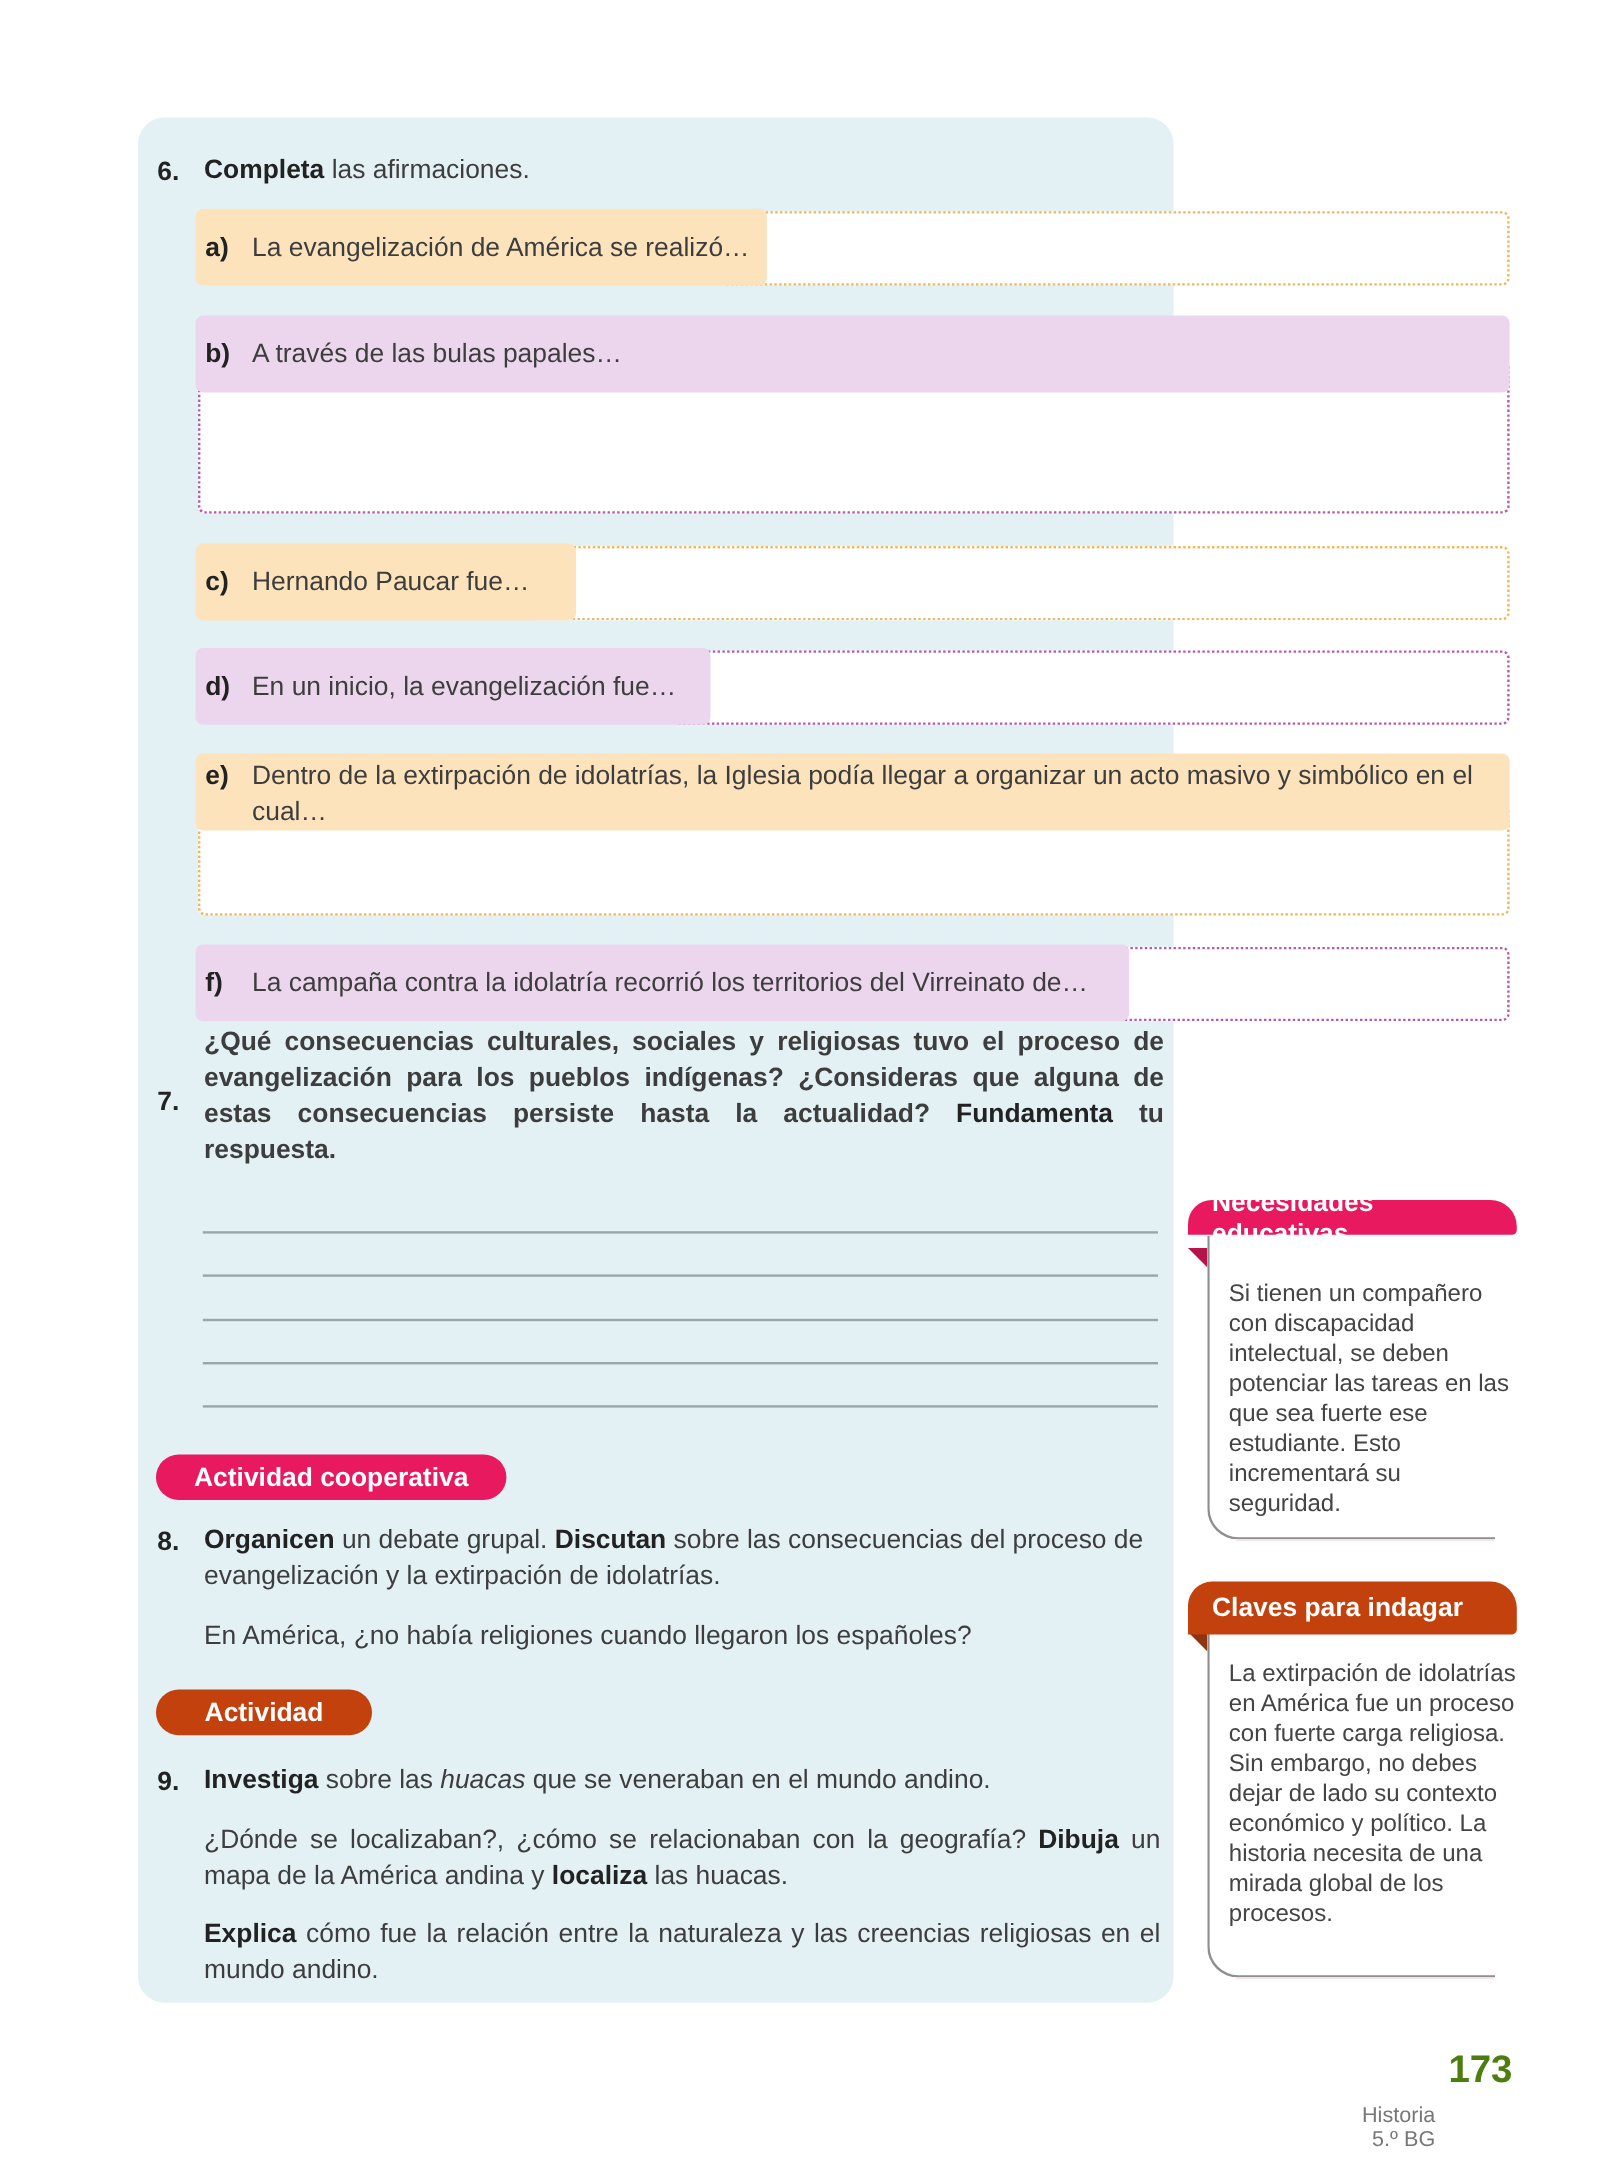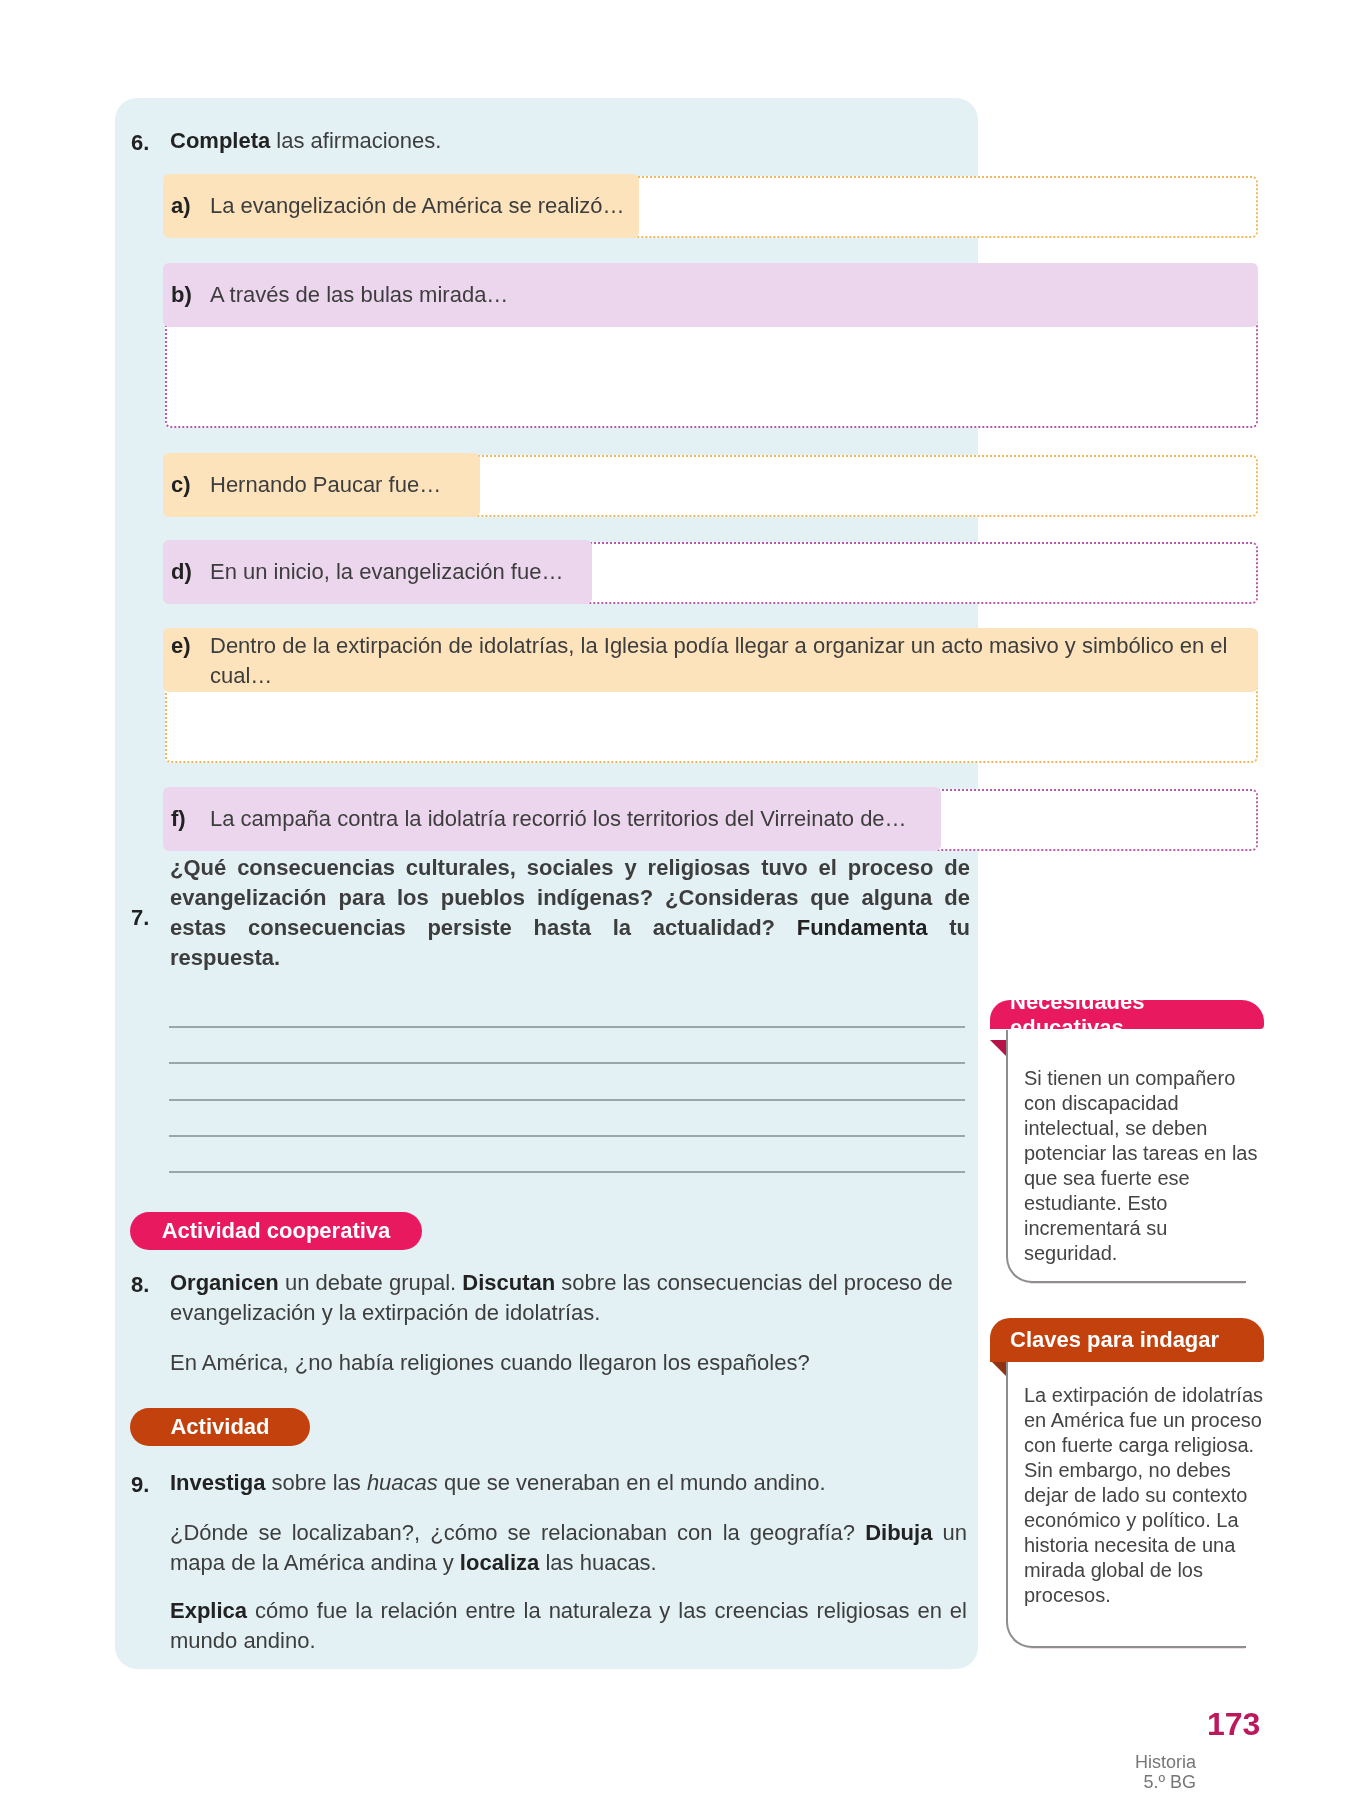--- a/index.html
+++ b/index.html
@@ -39,40 +39,40 @@
     display: flex; align-items: center;
   }
   .side-fold { position: absolute; width: 0; height: 0; }
   .side-body {
     position: absolute; box-sizing: border-box;
     border-left: 2px solid #8e8e8e; border-bottom: 2px solid #8e8e8e; border-bottom-left-radius: 26px;
   }
   .side-body-line { position: absolute; height: 0; border-top: 1px solid #f0dde4; }
   .side-text { position: absolute; font-size: 20px; line-height: 25px; color: #444; }
   .footer-subject { position: absolute; font-size: 18px; color: #777; text-align: right; line-height: 20px; }
-  .footer-page { position: absolute; font-size: 32px; font-weight: bold; color: #be185d; }
+  .footer-page { position: absolute; font-size: 32px; font-weight: bold; color: #4d7c0f; }
 </style>
 </head>
 <body>
 
 <div class="panel"></div>
 
 <div class="qnum" style="left:131px; top:130px;">6.</div>
 <div class="qtext" style="left:170px; top:126px;"><b>Completa</b><span> las afirmaciones.</span></div>
 
 <div class="dot-box dot-orange" style="left:600px; top:176px; width:658px; height:62px;"></div>
 <div class="label-box orange" style="left:163px; top:174px; width:476px; height:64px;">
   <span class="letter">a)</span>
   <span>La evangelización de América se realizó…</span>
 </div>
 
 <div class="dot-box dot-purple" style="left:165px; top:300px; width:1093px; height:128px;"></div>
 <div class="label-box purple" style="left:163px; top:263px; width:1095px; height:64px;">
   <span class="letter">b)</span>
-  <span>A través de las bulas mirada…</span>
+  <span>A través de las bulas papales…</span>
 </div>
 
 <div class="dot-box dot-orange" style="left:440px; top:455px; width:818px; height:62px;"></div>
 <div class="label-box orange" style="left:163px; top:453px; width:317px; height:64px;">
   <span class="letter">c)</span>
   <span>Hernando Paucar fue…</span>
 </div>
 
 <div class="dot-box dot-purple" style="left:560px; top:542px; width:698px; height:62px;"></div>
 <div class="label-box purple" style="left:163px; top:540px; width:429px; height:64px;">

